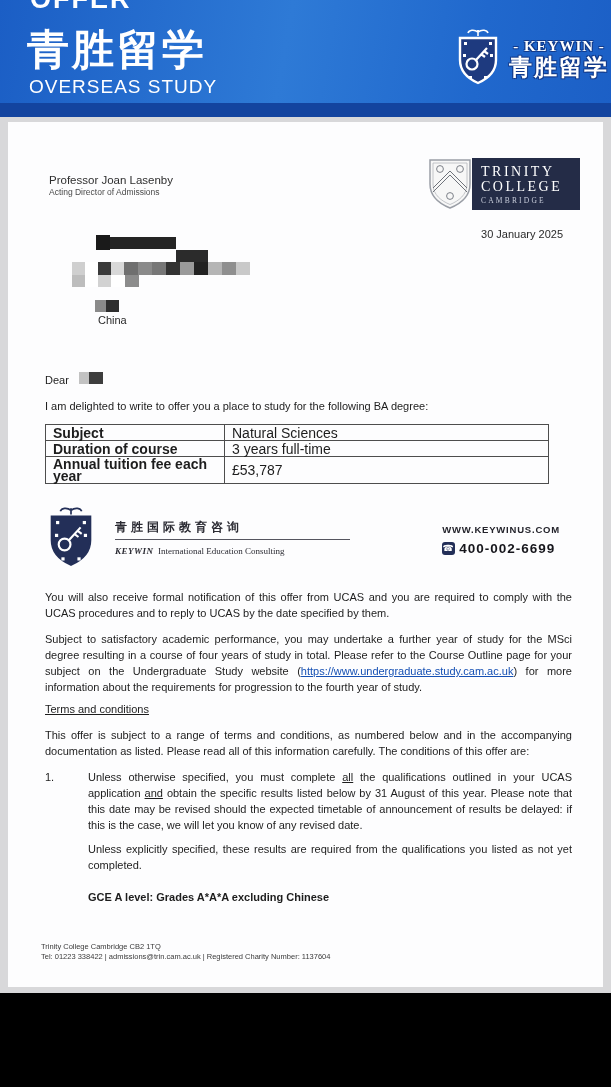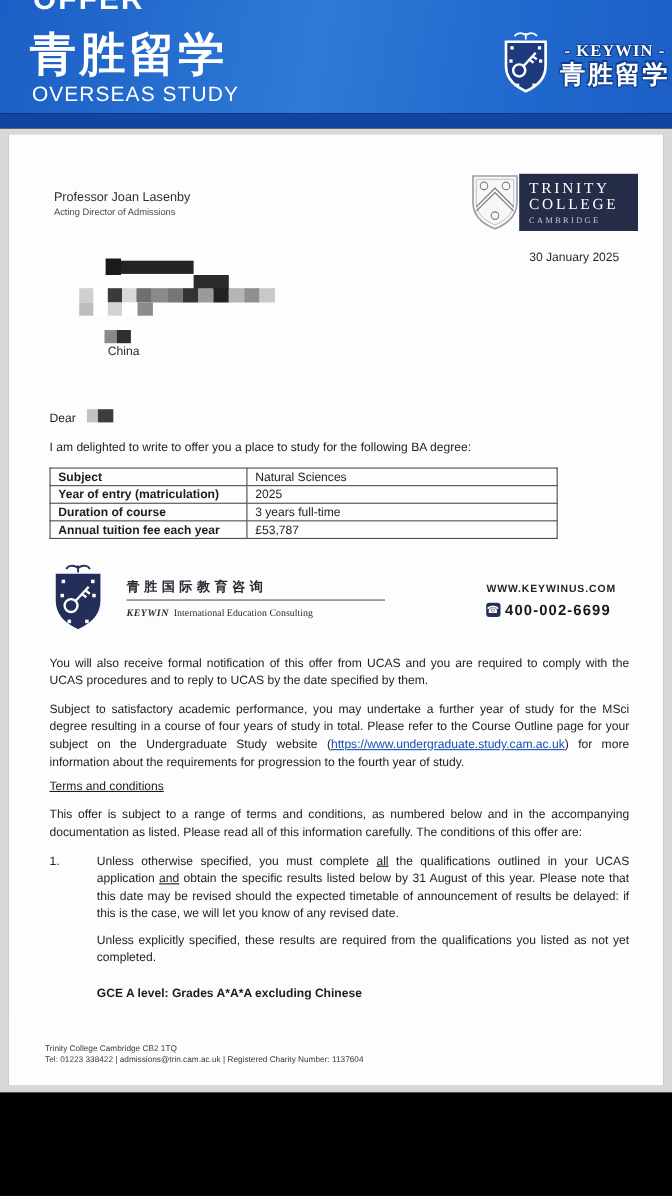--- a/index.html
+++ b/index.html
@@ -41,21 +41,21 @@
   
   .redact-row{position:absolute;display:flex;}
   .px{display:inline-block;}
 
   
   .body{padding:0 31px 0 37px;font-size:11px;line-height:16px;text-align:justify;color:#1d1d1d;}
   .dear{display:flex;align-items:center;gap:10px;text-align:left;}
   .dear .px{height:12px;}
   .intro{margin-top:10px;text-align:left;}
 
-  table.offer{border-collapse:collapse;margin-top:10px;width:462px;font-size:11px;line-height:12px;
+  table.offer{border-collapse:collapse;margin-top:10px;width:504px;font-size:14px;line-height:12px;
               text-align:left;}
   table.offer td{border:1px solid #4d4d4d;padding:1px 7px;height:13px;}
   table.offer td.lbl{font-weight:700;width:164px;}
 
   .agency{display:flex;align-items:center;margin-top:23px;height:64px;text-align:left;}
   .agency-left{margin-left:18px;}
   .agency-cn{font-family:Liberation Mono, monospace;font-size:12px;font-weight:700;letter-spacing:4px;color:#2b2b33;}
   .agency-rule{width:235px;height:1px;background:#55555f;margin:3px 0 3px 0;}
   .agency-en{font-family:"Liberation Serif",serif;font-size:9px;color:#2b2b33;}
   .agency-en b{font-style:italic;letter-spacing:0.5px;}
@@ -184,24 +184,20 @@
         </span>
       </div>
 
       <div class="intro">I am delighted to write to offer you a place to study for the following BA degree:</div>
 
       <table class="offer">
         <tbody>
               <tr>
           <td class="lbl">Subject</td>
           <td>Natural Sciences</td>
-        </tr>
-        <tr>
-          <td class="lbl">Year of entry (matriculation)</td>
-          <td>2025</td>
         </tr>
         <tr>
           <td class="lbl">Duration of course</td>
           <td>3 years full-time</td>
         </tr>
         <tr>
           <td class="lbl">Annual tuition fee each year</td>
           <td>£53,787</td>
         </tr>
       </tbody>

